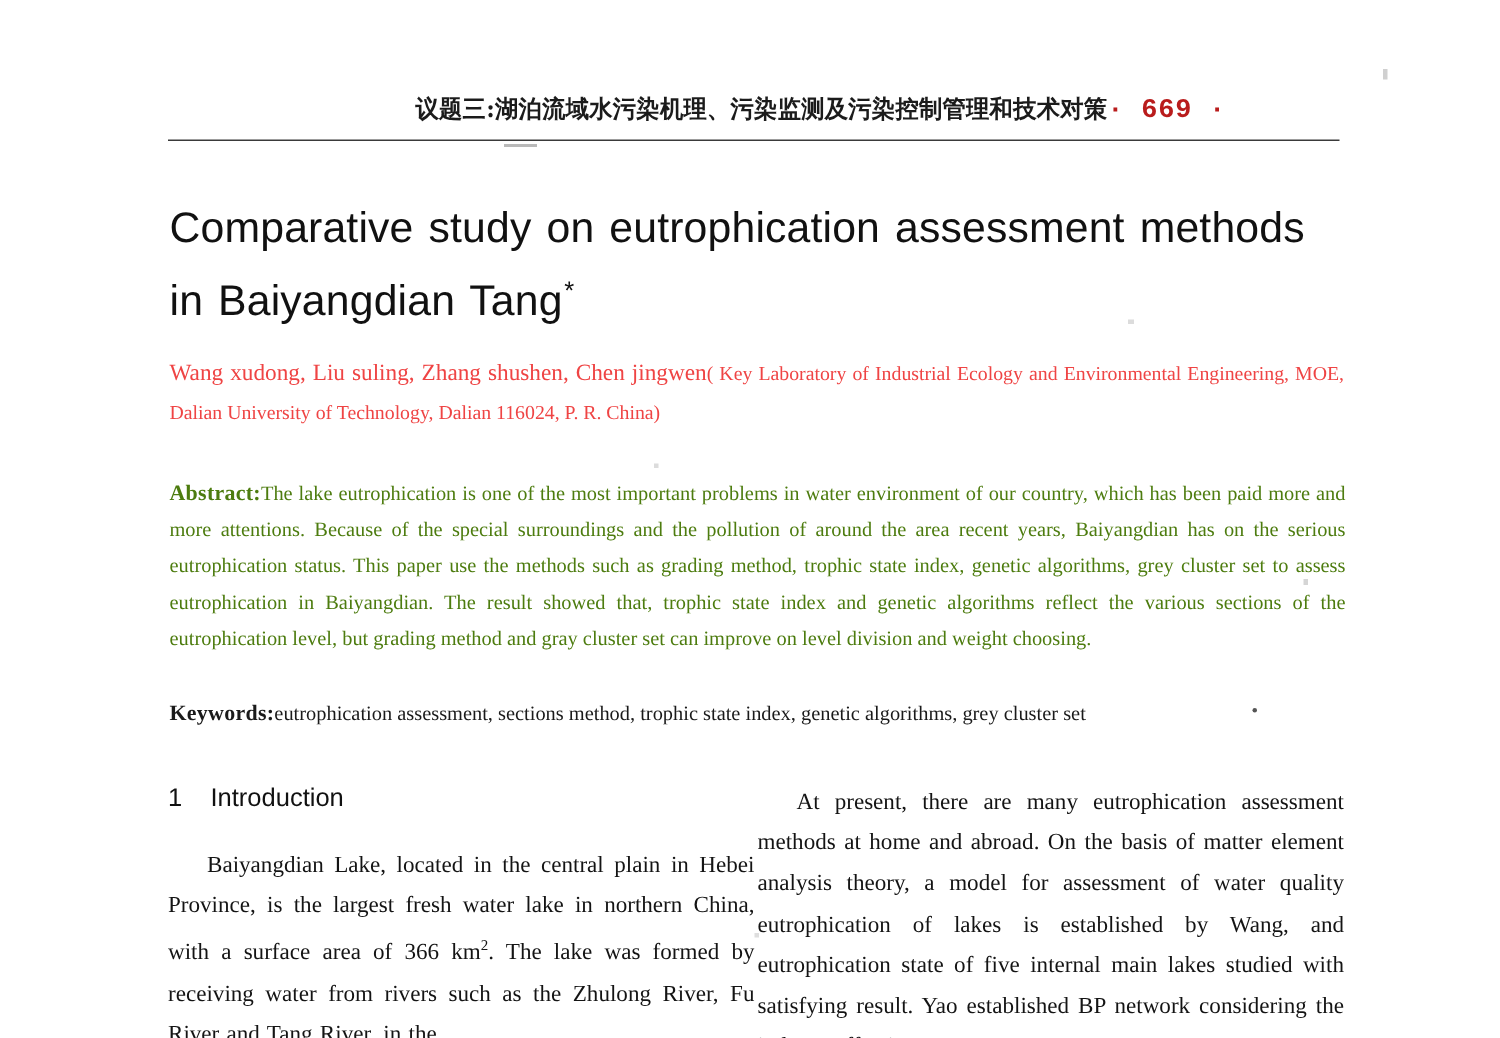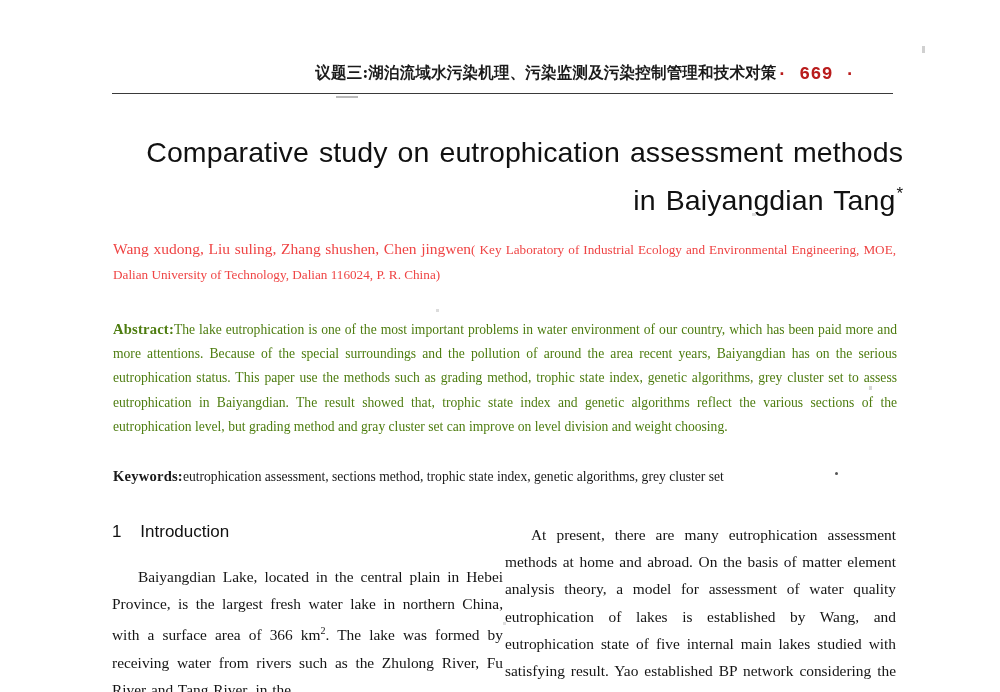--- a/index.html
+++ b/index.html
@@ -26,21 +26,21 @@
 
   
   .running-head {
     position: absolute;
     left: 112px;
     top: 58px;
     width: 782px;
     height: 26px;
     display: flex;
     align-items: flex-end;
-    justify-content: center;
+    justify-content: flex-start;
   }
   .running-head-title {
     font-family: "DejaVu Serif", "Liberation Serif", serif;
     font-size: 15.5px;
     font-weight: 700;
     letter-spacing: 0.2px;
     color: #1b1b1b;
     margin-left: 165px;
     white-space: nowrap;
     transform: scaleY(1.04);
@@ -80,21 +80,20 @@
   }
   .doc-title {
     font-family: "Liberation Sans", "DejaVu Sans", sans-serif;
     font-size: 28.5px;
     font-weight: 400;
     line-height: 41px;
     letter-spacing: 0.1px;
     color: #111111;
     margin: 0;
     word-spacing: 2px;
-    text-align: right;
   }
   .title-star {
     font-size: 17px;
     vertical-align: 11px;
     letter-spacing: 0;
     padding-left: 1px;
   }
 
   
   .authors {

